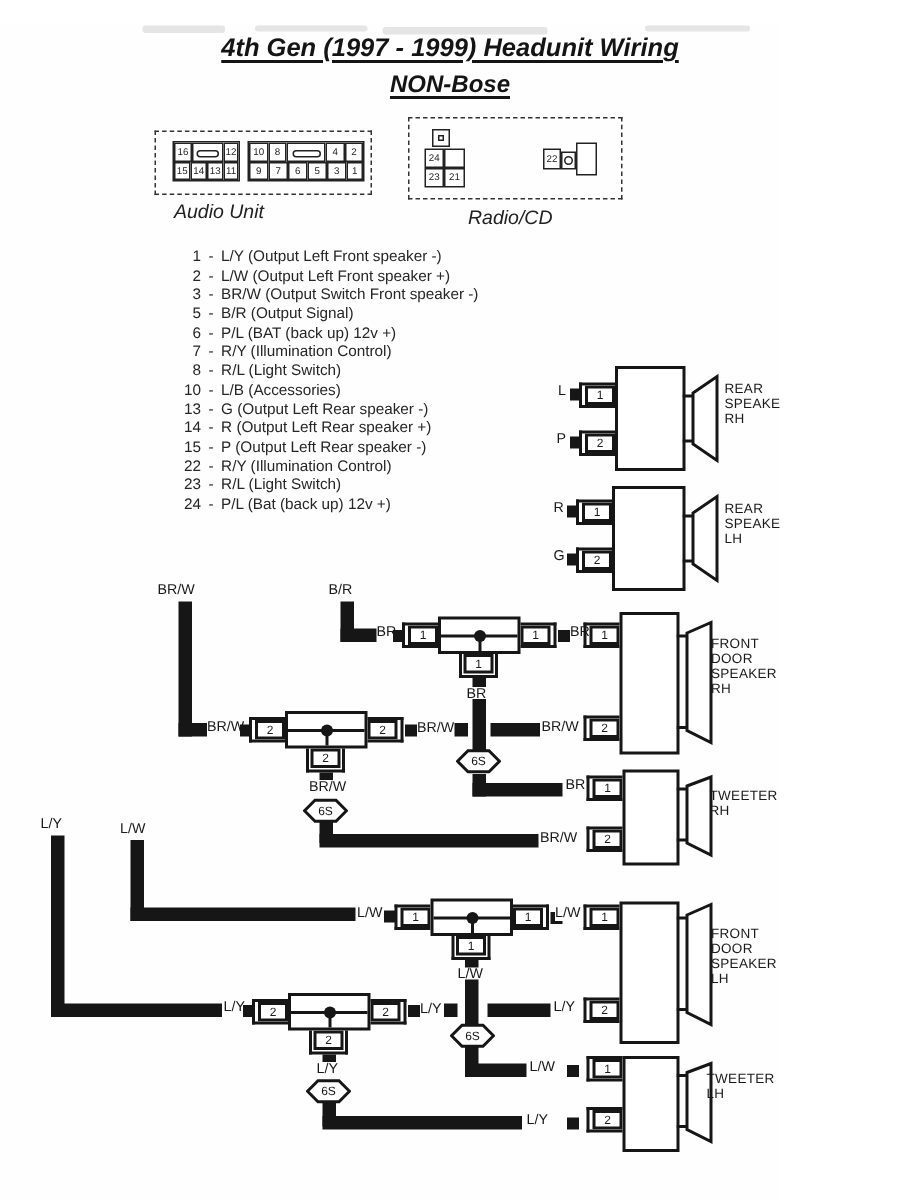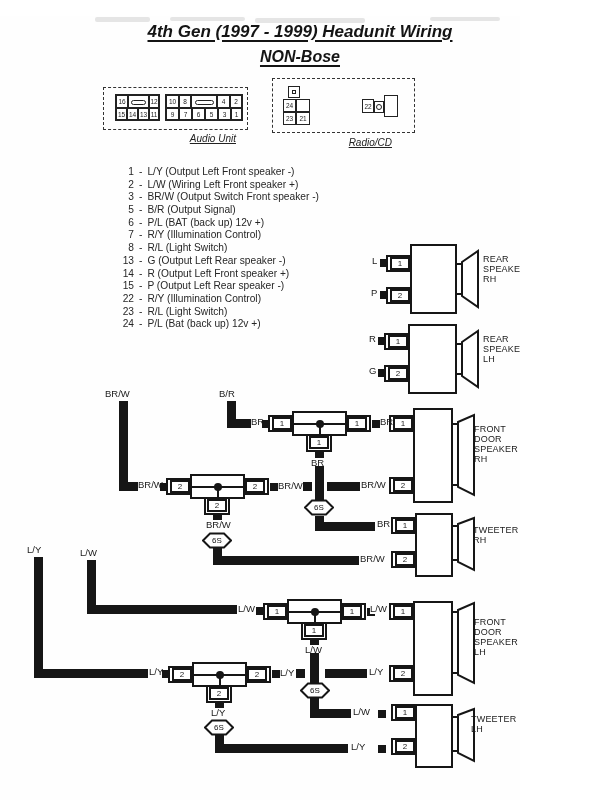--- a/index.html
+++ b/index.html
@@ -17,22 +17,22 @@
 
   
   .dashbox { position:absolute; border:1.6px dashed #333; background:transparent; }
   .blk  { position:absolute; border:1px solid #222; background:#fff; }
   .cell { position:absolute; border:1px solid #222; background:#fff; font-size:6.5px;
           display:flex; align-items:center; justify-content:center; color:#222; }
   .slot { position:absolute; border:1px solid #222; border-radius:3px; background:#fff; }
   .keysq { position:absolute; border:1.5px solid #222; background:#fff; }
   .keysq .inner { position:absolute; left:3px; top:3px; width:4px; height:4px; border:1px solid #222; }
   .circcell .circ { width:6px; height:6px; border:1px solid #222; border-radius:50%; }
-  .cxlabel { position:absolute; font-style:italic; text-decoration:underline; font-size:10px;
-             text-align:right; color:#222; }
+  .cxlabel { position:absolute; font-style:italic; font-size:13px;
+             text-align:left; color:#222; }
 
   
   #plist { position:absolute; left:118px; top:150px; }
   .prow { height:12.7px; line-height:12.7px; font-size:10.2px; white-space:nowrap; color:#262626; }
   .pn   { display:inline-block; width:16px; text-align:right; }
   .psep { display:inline-block; margin:0 5px; }
 
   
   .w    { position:absolute; background:#161616; }
   .stub { position:absolute; width:8px; height:8px; background:#161616; }
@@ -113,28 +113,29 @@
   <div class="cell" style="left:296px;top:96px;width:14px;height:13px">21</div>
   <div class="cell" style="left:362px;top:83px;width:12px;height:14px">22</div>
   <div class="cell circcell" style="left:374px;top:85px;width:10px;height:12px">
       <span class="circ"></span>
     </div>
   <div class="cell" style="left:384px;top:79px;width:14px;height:22px"></div>
   <div class="cxlabel" style="left:312px;top:121px;width:80px">Radio/CD</div>
 
   <div id="plist">
     <div class="prow"><span class="pn">1</span><span class="psep">-</span><span class="ptx">L/Y  (Output Left Front speaker -)</span></div>
-    <div class="prow"><span class="pn">2</span><span class="psep">-</span><span class="ptx">L/W  (Wiring Left Front speaker +)</span></div>
+    <div class="prow"><span class="pn">2</span><span class="psep">-</span><span class="ptx">L/W  (Output Left Front speaker +)</span></div>
     <div class="prow"><span class="pn">3</span><span class="psep">-</span><span class="ptx">BR/W  (Output Switch Front speaker -)</span></div>
     <div class="prow"><span class="pn">5</span><span class="psep">-</span><span class="ptx">B/R  (Output Signal)</span></div>
     <div class="prow"><span class="pn">6</span><span class="psep">-</span><span class="ptx">P/L  (BAT (back up) 12v +)</span></div>
     <div class="prow"><span class="pn">7</span><span class="psep">-</span><span class="ptx">R/Y  (Illumination Control)</span></div>
     <div class="prow"><span class="pn">8</span><span class="psep">-</span><span class="ptx">R/L  (Light Switch)</span></div>
+    <div class="prow"><span class="pn">10</span><span class="psep">-</span><span class="ptx">L/B  (Accessories)</span></div>
     <div class="prow"><span class="pn">13</span><span class="psep">-</span><span class="ptx">G  (Output Left Rear speaker -)</span></div>
-    <div class="prow"><span class="pn">14</span><span class="psep">-</span><span class="ptx">R  (Output Left Front speaker +)</span></div>
+    <div class="prow"><span class="pn">14</span><span class="psep">-</span><span class="ptx">R  (Output Left Rear speaker +)</span></div>
     <div class="prow"><span class="pn">15</span><span class="psep">-</span><span class="ptx">P  (Output Left Rear speaker -)</span></div>
     <div class="prow"><span class="pn">22</span><span class="psep">-</span><span class="ptx">R/Y  (Illumination Control)</span></div>
     <div class="prow"><span class="pn">23</span><span class="psep">-</span><span class="ptx">R/L  (Light Switch)</span></div>
     <div class="prow"><span class="pn">24</span><span class="psep">-</span><span class="ptx">P/L  (Bat (back up) 12v +)</span></div>
   </div>
 
   <span class="wl" style="left:105px;top:372px">BR/W</span>
   <div class="w" style="left:119px;top:385px;width:9px;height:90px"></div>
   <div class="w" style="left:119px;top:466px;width:19px;height:9px"></div>
 

